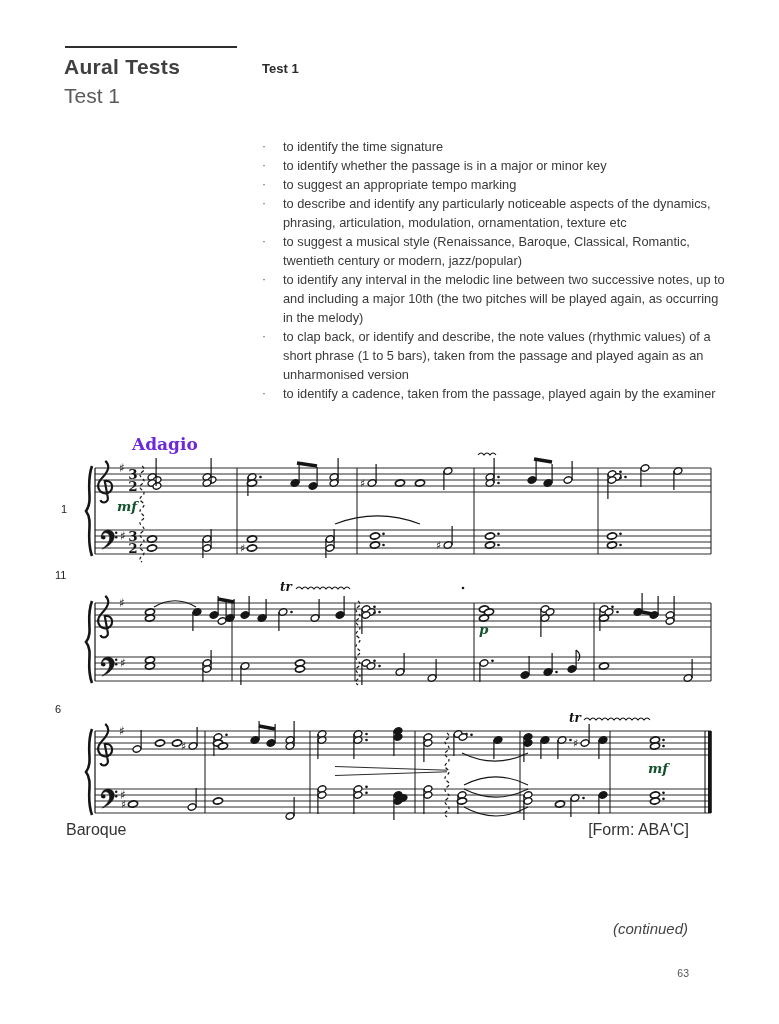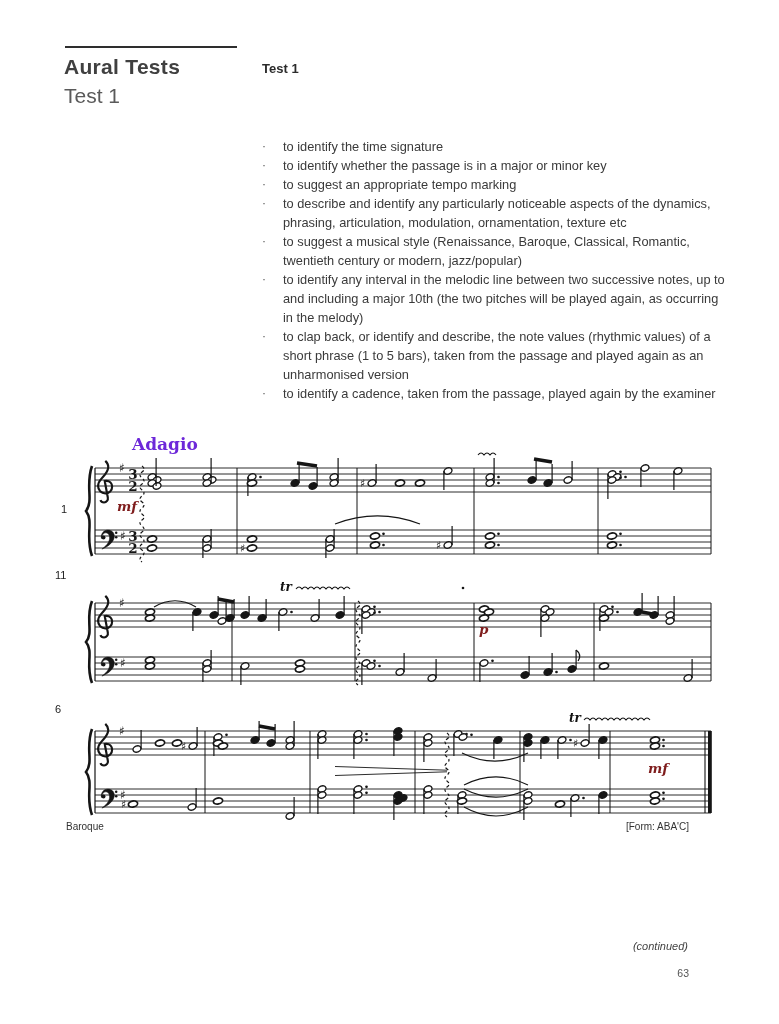--- a/index.html
+++ b/index.html
@@ -10,24 +10,24 @@
   .h1{left:64px;top:55px;font-size:21px;font-weight:600;color:#404040;letter-spacing:.3px;}
   .h2{left:64px;top:84px;font-size:21px;font-weight:400;color:#5a5a5a;}
   .rt-title{left:262px;top:61px;font-size:13px;font-weight:bold;color:#2b2b2b;}
   .intro{left:262px;top:84px;width:466px;font-size:12.8px;line-height:19.5px;color:#3a3a3a;}
   .bullets{left:262px;top:137px;width:468px;}
   .bi{display:flex;font-size:12.8px;line-height:19px;color:#3a3a3a;}
   .bd{width:21px;flex:none;font-size:12px;color:#555;}
   .bt{flex:1;}
   .tempo{left:132px;top:434px;font-family:"DejaVu Serif",serif;font-weight:bold;font-size:17px;color:#6d28d9;}
   .barnum{font-size:11px;color:#222;}
-  .dyn{font-family:"DejaVu Serif",serif;font-style:italic;font-weight:bold;font-size:13.5px;color:#7f1d1d;}
+  .dyn{font-family:"DejaVu Serif",serif;font-style:italic;font-weight:bold;font-size:13.5px;color:#14532d;}
   .trill{font-family:"DejaVu Serif",serif;font-style:italic;font-weight:bold;font-size:12px;color:#111;}
-  .caption{font-size:10px;color:#333;}
-  .continued{font-style:italic;font-size:11px;color:#444;margin-top:20px;}
+  .caption{font-size:16px;color:#333;}
+  .continued{font-style:italic;font-size:15px;color:#444;}
   .pagenum{font-size:10.5px;color:#555;}
   svg{position:absolute;left:0;top:0;}
 </style>
 </head>
 <body>
 
 <div class="page">
 
   <div class="abs rule"></div>
   <div class="abs h1">Aural Tests</div>

